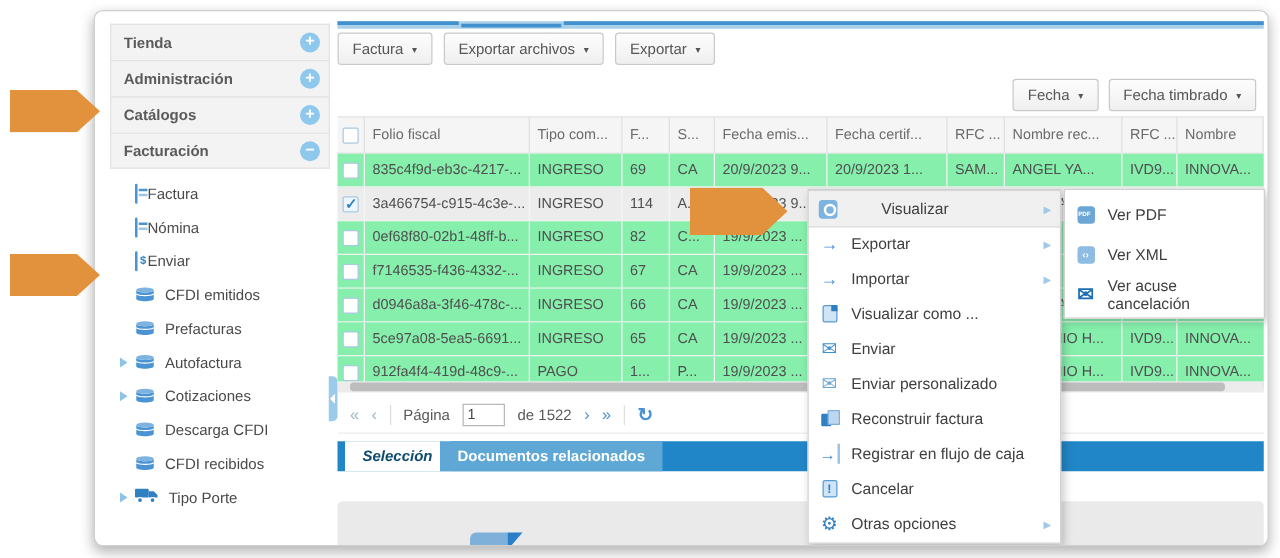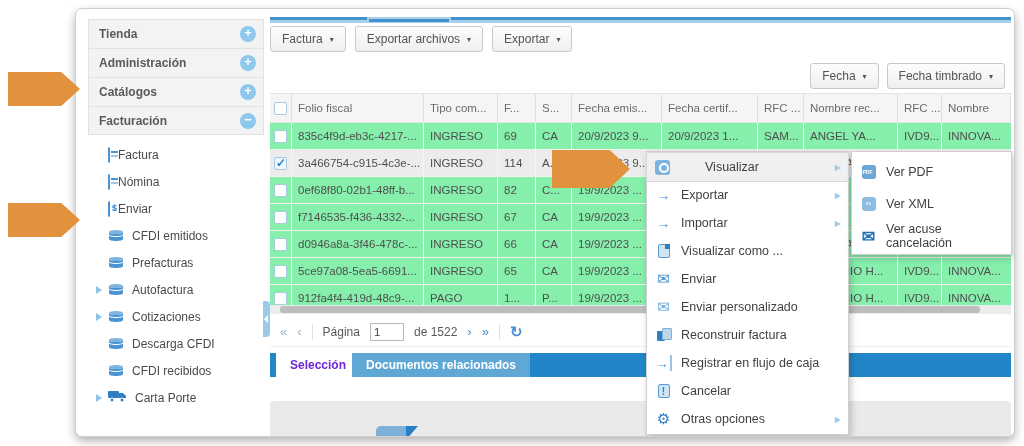--- a/index.html
+++ b/index.html
@@ -82,21 +82,21 @@
   .pnav.on { color:#4a90d4; }
   .psep { width:1px; height:16px; background:#e0e0e0; }
   .pinput { width:34px; height:18px; border:1px solid #b9b9b9; font-size:11.5px; padding:0 3px;
     color:#444; font-family:"Liberation Sans", sans-serif; }
   .refresh { color:#4a90d4; font-size:15px; font-weight:bold; cursor:pointer; }
 
   
   .tabstrip { position:absolute; left:2px; top:344px; width:741px; height:24px; background:#2186c8; }
   .tab { position:absolute; top:0; height:24px; display:flex; align-items:center; padding:0 14px;
     font-size:12px; font-weight:bold; cursor:pointer; }
-  .tab.active { left:6px; background:#ffffff; color:#6d28d9; }
+  .tab.active { left:6px; background:#ffffff; color:#0c4a6e;font-style:italic; }
   .tab.inactive { left:82px; background:#5fa8d5; color:#ffffff; }
 
   .panel { position:absolute; left:2px; top:392px; width:741px; height:35px; background:#eaeaea;
     border-radius:4px 4px 0 0; overflow:hidden; }
   .peek { position:absolute; left:106px; top:25px; width:30px; height:14px; background:#7fb0d9;
     border-radius:5px 0 0 0; }
   .peek::after { content:""; position:absolute; right:-12px; top:0; width:0; height:0;
     border-top:14px solid #2a7fc9; border-right:12px solid transparent; }
 
   
@@ -246,21 +246,21 @@
   </div>
 
   <div class="sitem">
     <span class="tri"></span>
     <span class="sic"><span><svg width="19" height="13" viewBox="0 0 19 13">
                 <rect x="0" y="1" width="11" height="7" rx="1" fill="#2f7fc3"></rect>
                 <path d="M11 3h4l3 3v2h-7z" fill="#2f7fc3"></path>
                 <circle cx="4" cy="10" r="2" fill="#2f7fc3" stroke="#fff"></circle>
                 <circle cx="14" cy="10" r="2" fill="#2f7fc3" stroke="#fff"></circle>
               </svg></span></span>
-    <span class="slabel">Carta Porte</span>
+    <span class="slabel">Tipo Porte</span>
   </div>
 </div>
   </div>
 
   <div class="split"></div>
 
   <div class="content">
     <div class="topstrip">
         <span class="d1"></span>
         <span class="d2"></span>

